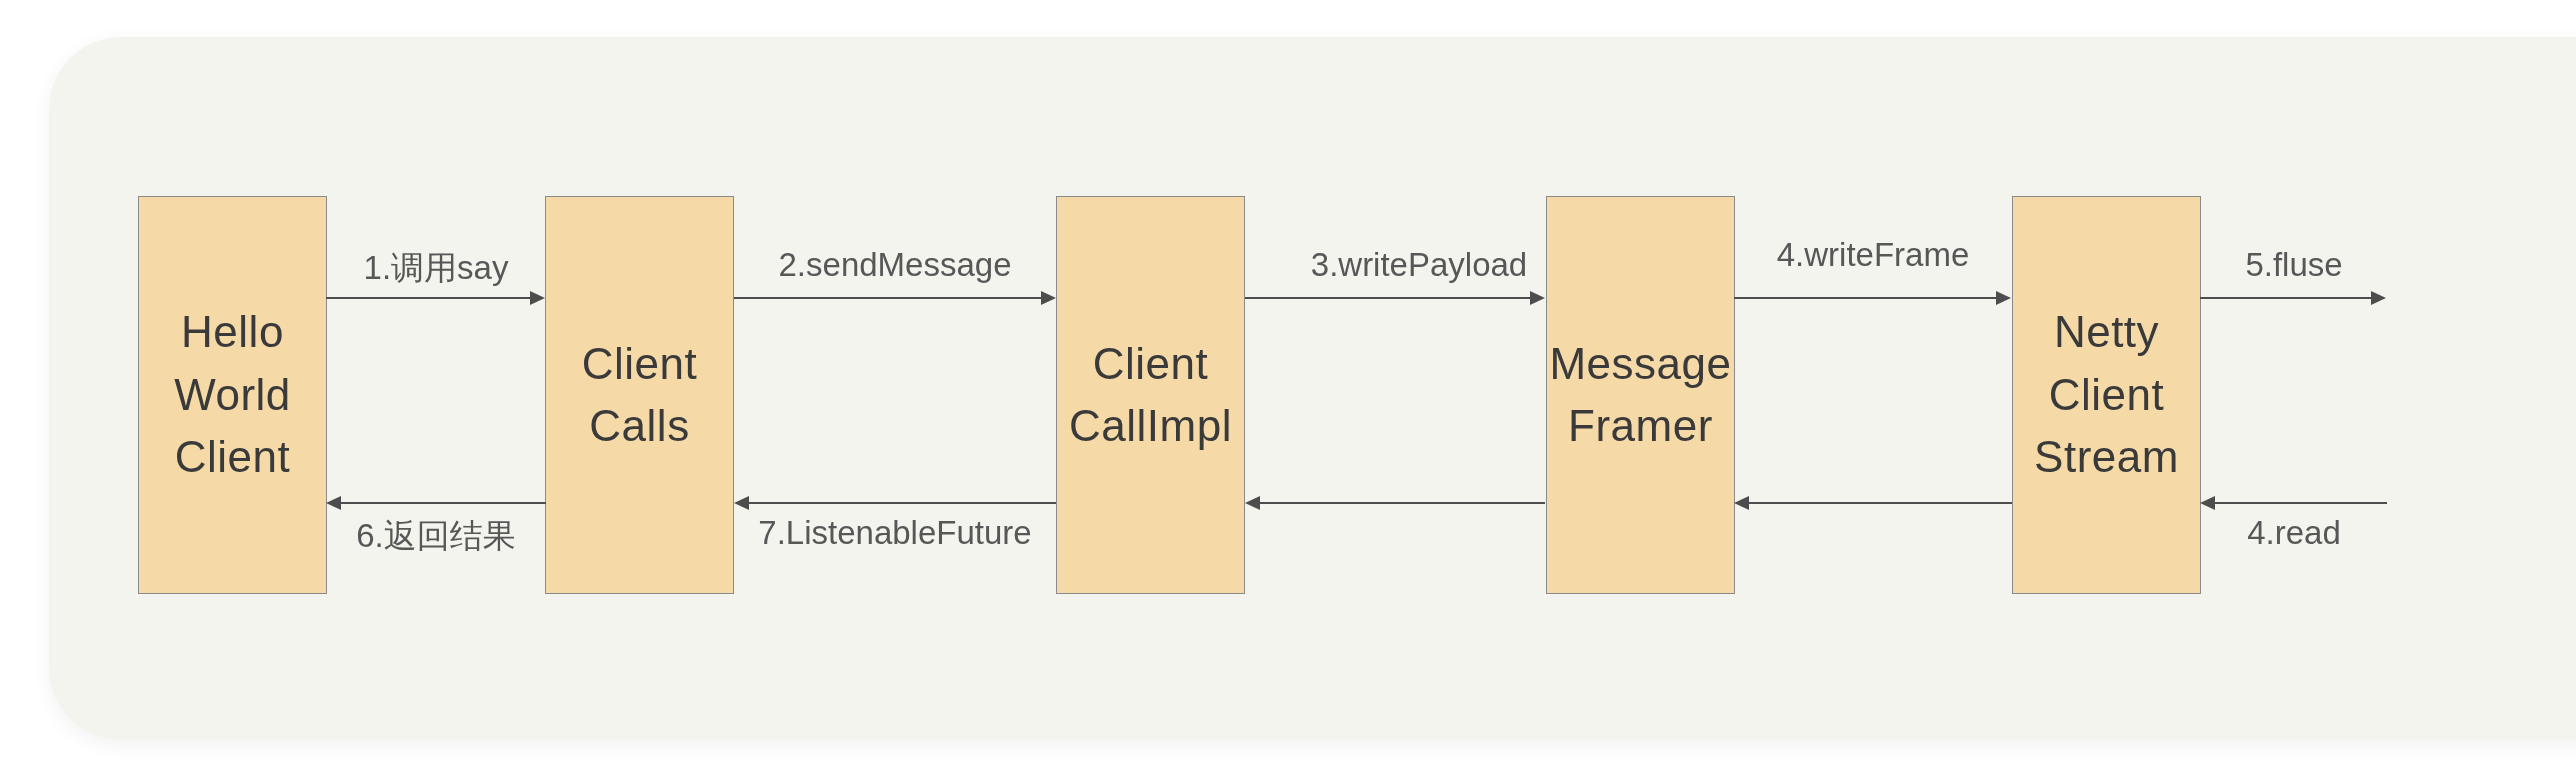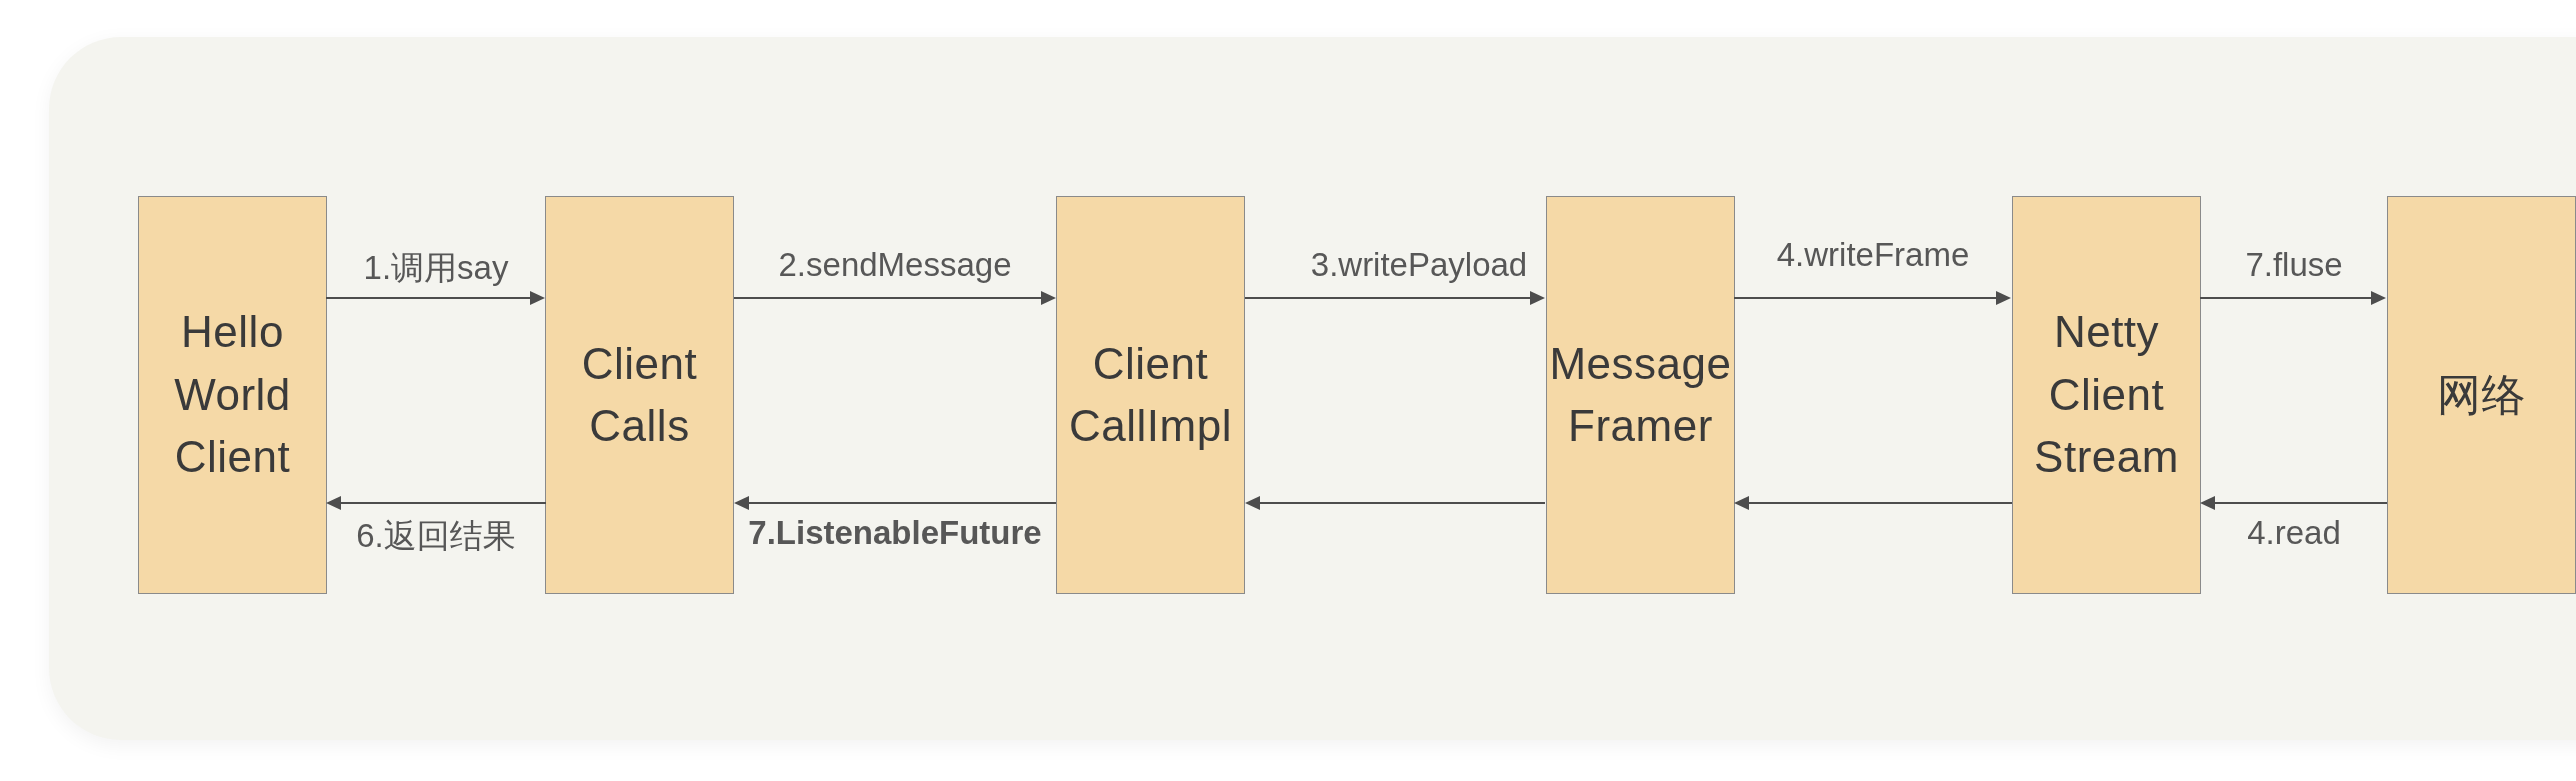--- a/index.html
+++ b/index.html
@@ -91,46 +91,43 @@
       </div>
       <div class="node" style="left: 1546px;">
         <span class="node-label">Message
 Framer</span>
       </div>
       <div class="node" style="left: 2012px; text-align: center;">
         <span class="node-label">Netty
 Client
 Stream</span>
       </div>
-      <div class="node" style="left: 2387px;">
-        <span class="node-label">网络</span>
-      </div>
       <div class="edge-line" style="left: 326px; top: 297px; width: 206px;"></div>
       <div class="edge-head right" style="left: 530px; top: 291px;"></div>
       <div class="edge-label" style="left: 436px; top: 246px;">1.调用say</div>
       <div class="edge-line" style="left: 734px; top: 297px; width: 309px;"></div>
       <div class="edge-head right" style="left: 1041px; top: 291px;"></div>
       <div class="edge-label" style="left: 895px; top: 246px;">2.sendMessage</div>
       <div class="edge-line" style="left: 1245px; top: 297px; width: 287px;"></div>
       <div class="edge-head right" style="left: 1530px; top: 291px;"></div>
       <div class="edge-label" style="left: 1395px; top: 246px; margin-left: 24px;">3.writePayload</div>
       <div class="edge-line" style="left: 1734px; top: 297px; width: 264px;"></div>
       <div class="edge-head right" style="left: 1996px; top: 291px;"></div>
       <div class="edge-label" style="left: 1873px; top: 236px;">4.writeFrame</div>
       <div class="edge-line" style="left: 2200px; top: 297px; width: 173px;"></div>
       <div class="edge-head right" style="left: 2371px; top: 291px;"></div>
-      <div class="edge-label" style="left: 2294px; top: 246px;">7.fluse</div>
+      <div class="edge-label" style="left: 2294px; top: 246px;">5.fluse</div>
       <div class="edge-head left" style="left: 2200px; top: 496px;"></div>
       <div class="edge-line" style="left: 2214px; top: 502px; width: 173px;"></div>
       <div class="edge-label" style="left: 2294px; top: 514px;">4.read</div>
       <div class="edge-head left" style="left: 1734px; top: 496px;"></div>
       <div class="edge-line" style="left: 1748px; top: 502px; width: 264px;"></div>
       <div class="edge-head left" style="left: 1245px; top: 496px;"></div>
       <div class="edge-line" style="left: 1258px; top: 502px; width: 287px;"></div>
       <div class="edge-head left" style="left: 734px; top: 496px;"></div>
       <div class="edge-line" style="left: 747px; top: 502px; width: 309px;"></div>
-      <div class="edge-label" style="left: 895px; top: 514px; font-weight: bold;">7.ListenableFuture</div>
+      <div class="edge-label" style="left: 895px; top: 514px;">7.ListenableFuture</div>
       <div class="edge-head left" style="left: 326px; top: 496px;"></div>
       <div class="edge-line" style="left: 340px; top: 502px; width: 206px;"></div>
       <div class="edge-label" style="left: 436px; top: 514px;">6.返回结果</div>
     </div>
 </div>
 
 
 </body></html>

